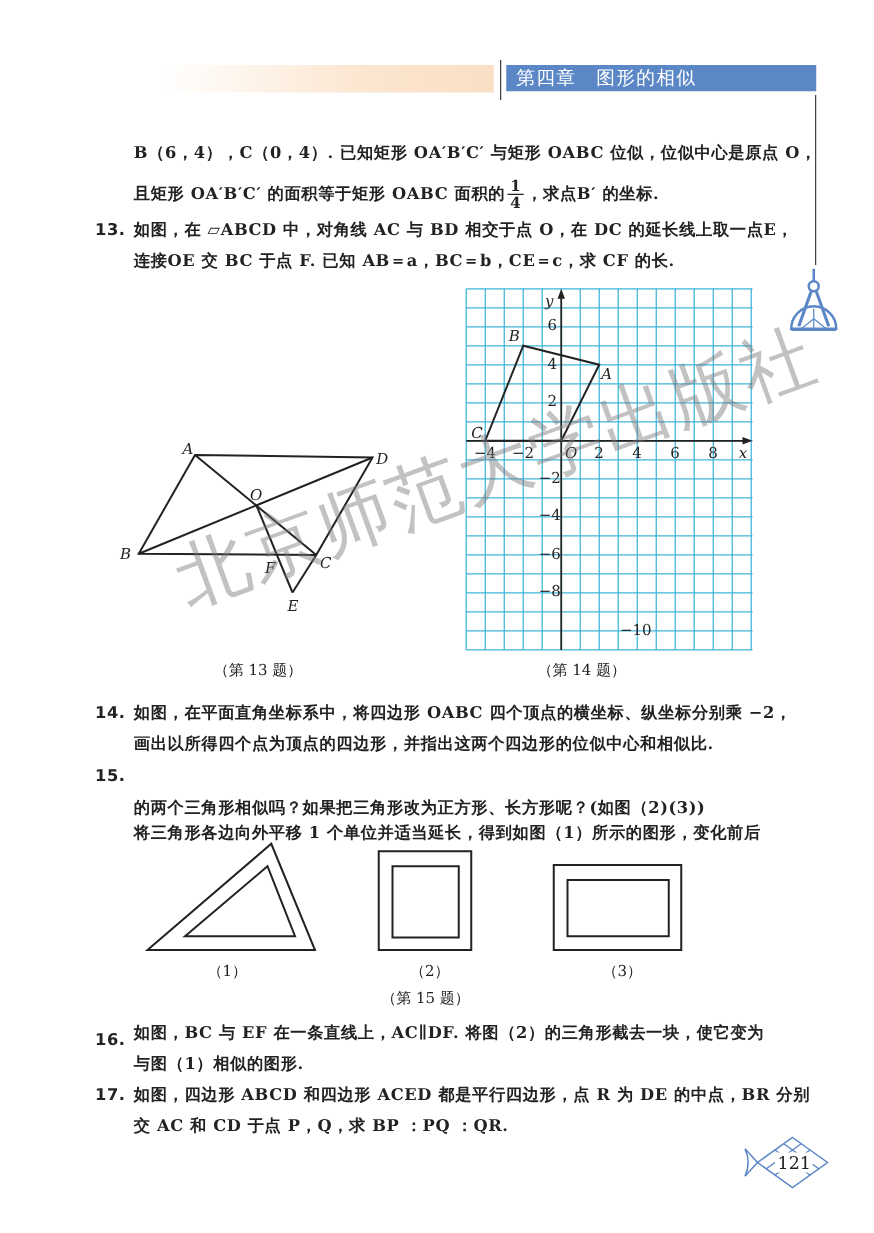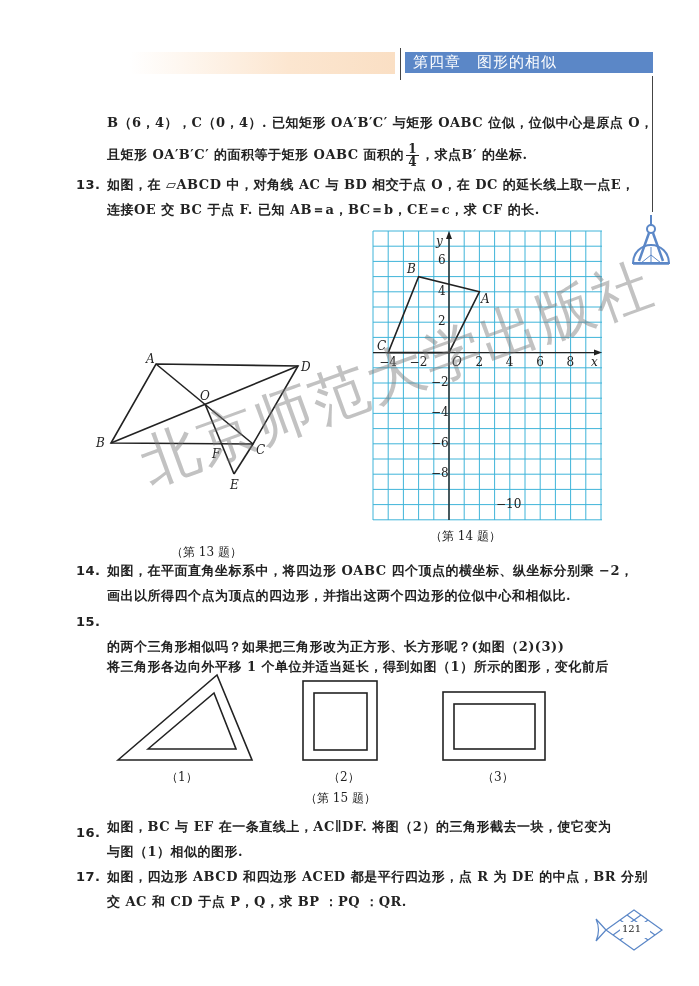--- a/index.html
+++ b/index.html
@@ -58,21 +58,21 @@
     <line x1="253" y1="444" x2="234" y2="474"></line>
   </g>
 </svg>
 <div class="cap it" style="left:146px;top:352px;">A</div>
 <div class="cap it" style="left:301px;top:360px;">D</div>
 <div class="cap it" style="left:200px;top:389px;">O</div>
 <div class="cap it" style="left:96px;top:436px;">B</div>
 <div class="cap it" style="left:256px;top:443px;">C</div>
 <div class="cap it" style="left:212px;top:447px;">F</div>
 <div class="cap it" style="left:230px;top:478px;">E</div>
-<div class="cap" style="left:171px;top:528px;margin-top:16px;">（第 13 题）</div>
+<div class="cap" style="left:171px;top:528px;">（第 13 题）</div>
 
 <svg id="grid14" style="left:373px;top:231px;" width="229" height="289" viewBox="0 0 229 289">
     <line x1="0.0" y1="0" x2="0.0" y2="289" stroke="#3fb4d9" stroke-width="1"></line>
     <line x1="15.2" y1="0" x2="15.2" y2="289" stroke="#3fb4d9" stroke-width="1"></line>
     <line x1="30.4" y1="0" x2="30.4" y2="289" stroke="#3fb4d9" stroke-width="1"></line>
     <line x1="45.6" y1="0" x2="45.6" y2="289" stroke="#3fb4d9" stroke-width="1"></line>
     <line x1="60.8" y1="0" x2="60.8" y2="289" stroke="#3fb4d9" stroke-width="1"></line>
     <line x1="76.0" y1="0" x2="76.0" y2="289" stroke="#3fb4d9" stroke-width="1"></line>
     <line x1="91.2" y1="0" x2="91.2" y2="289" stroke="#3fb4d9" stroke-width="1"></line>
     <line x1="106.4" y1="0" x2="106.4" y2="289" stroke="#3fb4d9" stroke-width="1"></line>
@@ -173,13 +173,13 @@
   <g stroke="#5b87c7" stroke-width="1.2" fill="none">
     <polygon points="40,5 68,25 40,45 12,25"></polygon>
     <path d="M12 25 L2 14 M12 25 L2 36 M2 14 Q7 25 2 36"></path>
     <line x1="26" y1="15" x2="54" y2="35"></line>
       <line x1="33" y1="10" x2="61" y2="30"></line>
     <line x1="54" y1="15" x2="26" y2="35"></line>
       <line x1="47" y1="10" x2="19" y2="30"></line>
   </g>
   <rect x="26" y="17" width="30" height="16" fill="#fff"></rect>
 </svg>
-<div class="cap" style="left:622px;top:923px;font-size:10px;">121</div>
+<div class="cap" style="left:622px;top:923px;font-size:14px;">121</div>
 
 </body></html>

